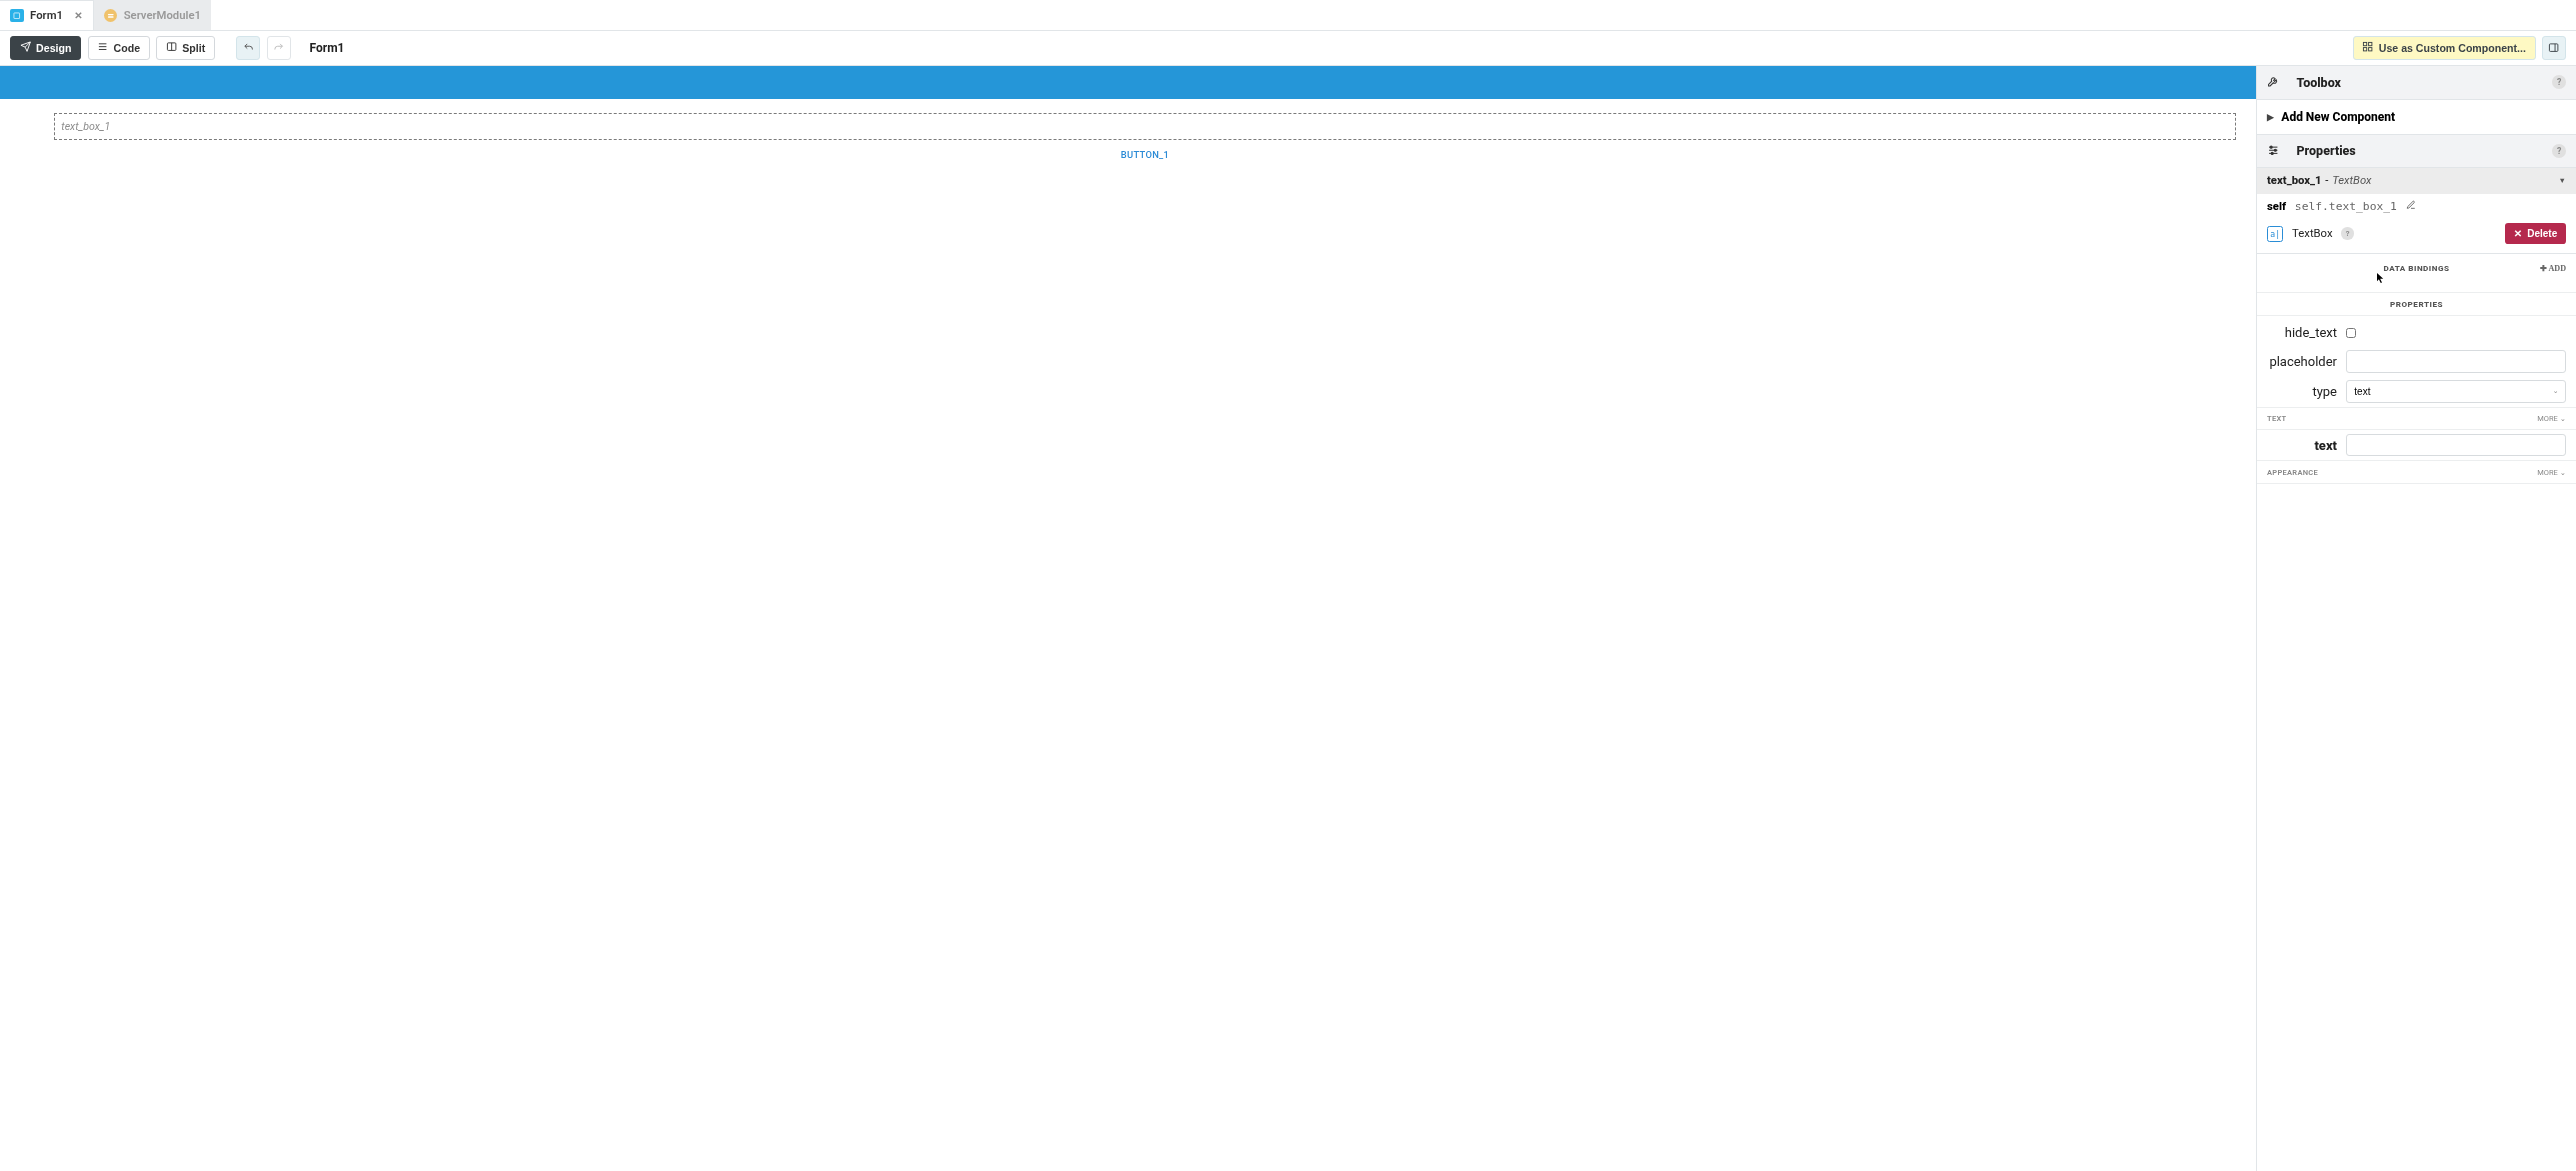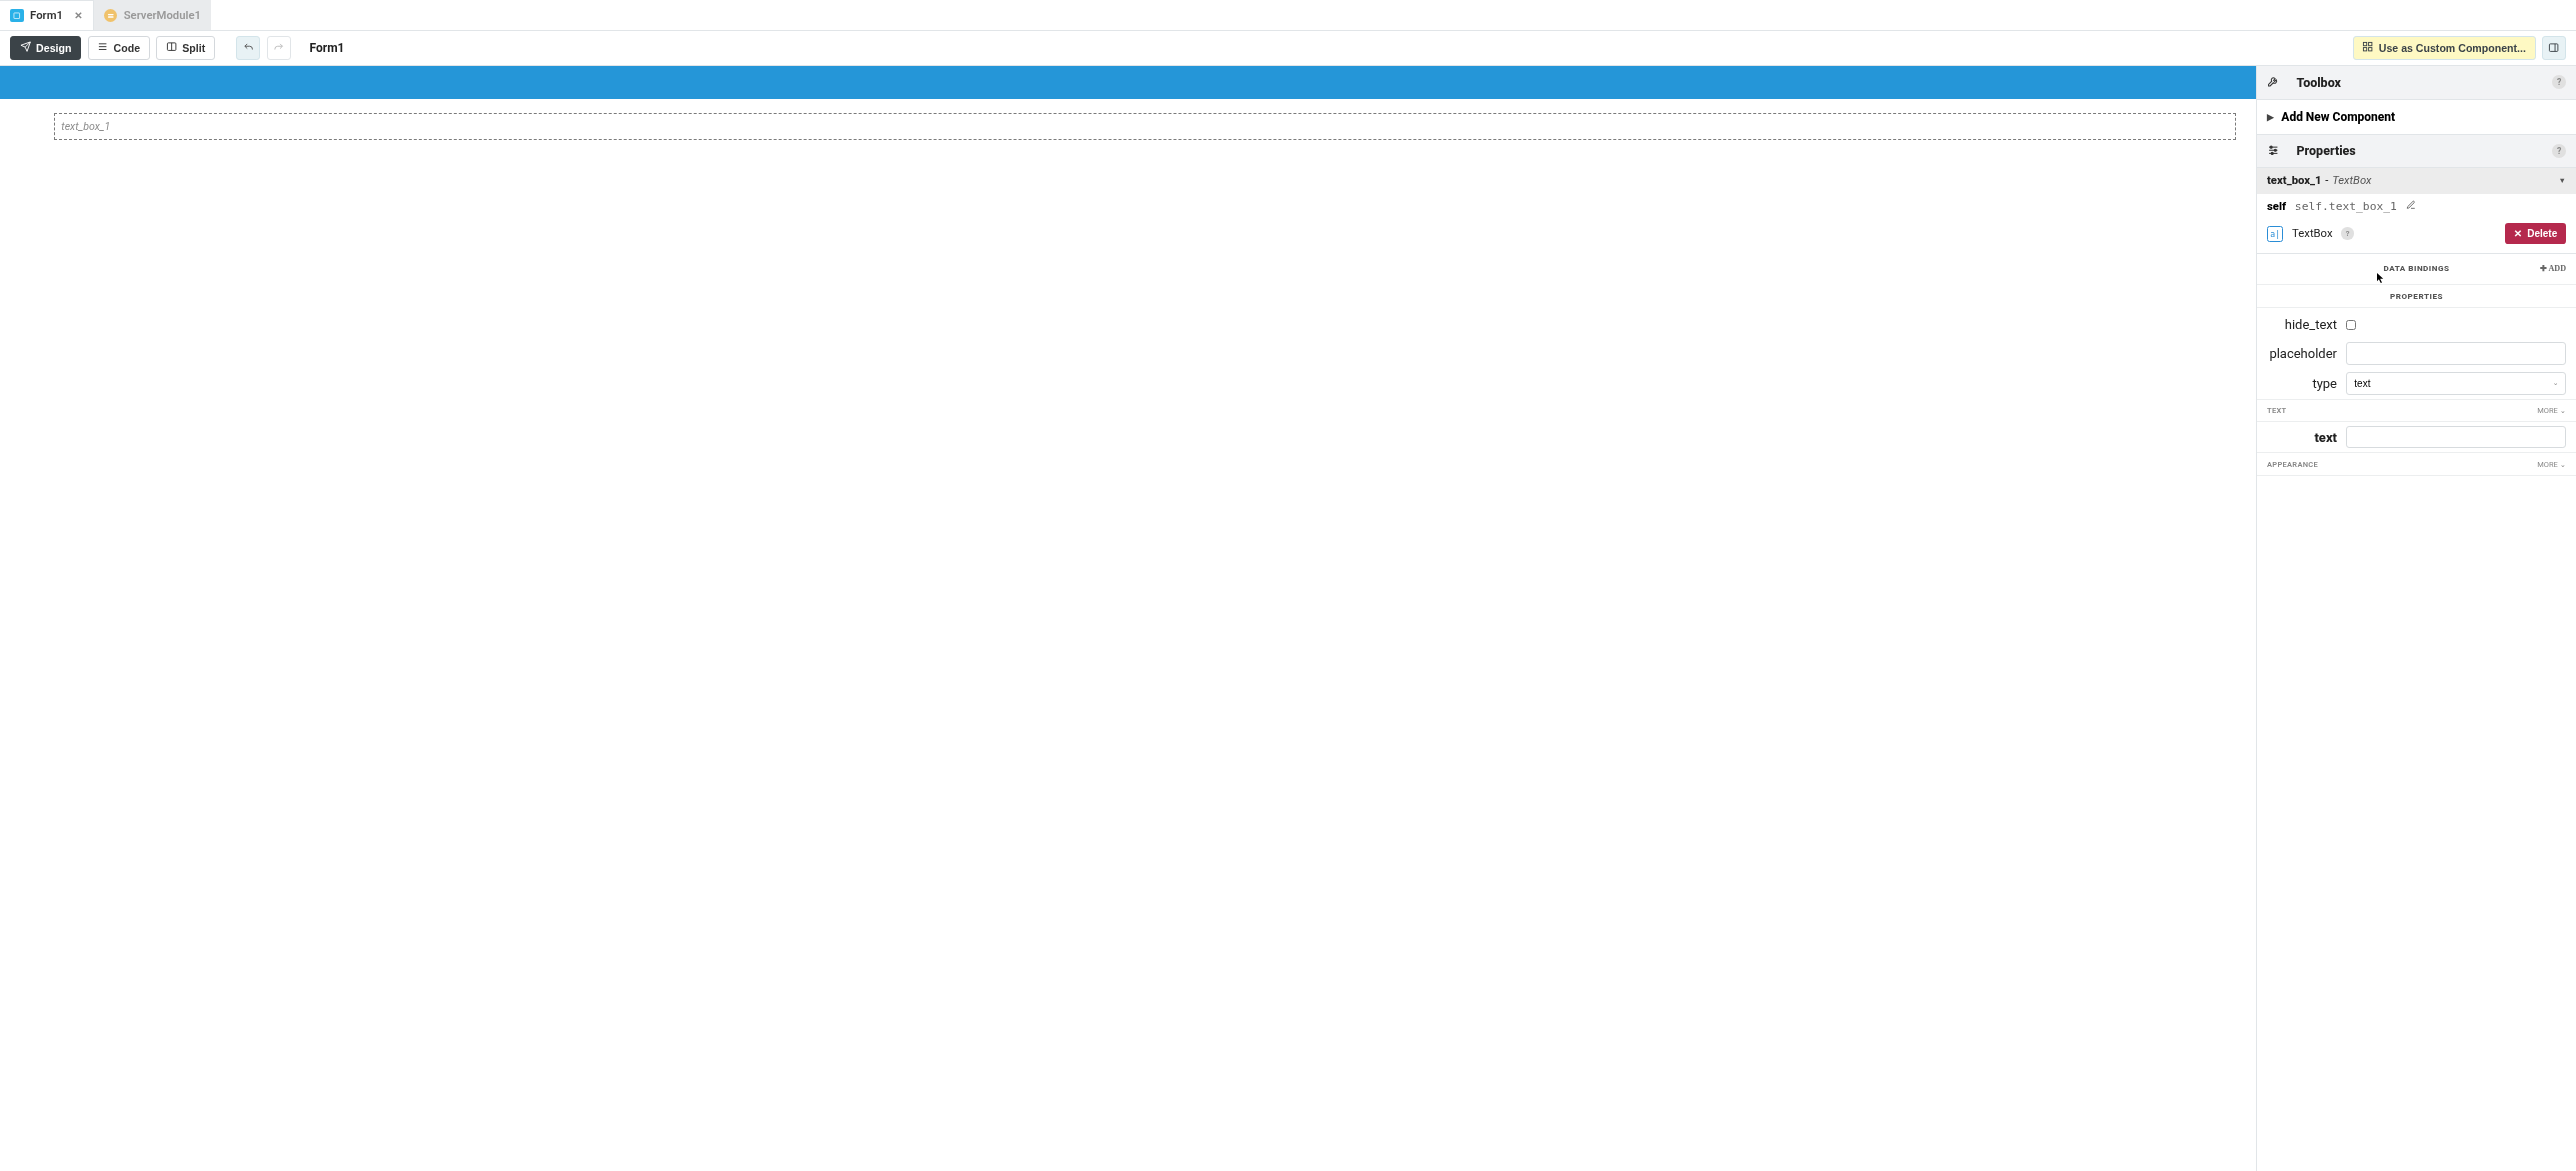--- a/index.html
+++ b/index.html
@@ -285,20 +285,21 @@
 <div class="main">
 
   <div class="canvas-wrap">
     <div class="blue-header"></div>
     <div class="canvas-row">
       <div class="gutter"></div>
       <div class="canvas-body">
         <div class="selected-box">
           <span class="placeholder-text">text_box_1</span>
         </div>
+        <div class="button-label">BUTTON_1</div>
       </div>
     </div>
   </div>
 
   <div class="side">
 
     <div class="panel-header">
       <span>
         <svg viewBox="0 0 24 24" fill="none" stroke="#333" stroke-width="2">
             <path d="M14.7 6.3a4 4 0 0 0-5.6 5.6L3 18v3h3l6.1-6.1a4 4 0 0 0 5.6-5.6l-3 3-2-2 3-3z"></path>
@@ -350,21 +351,21 @@
       <div class="type-row">
         <span class="type-icon-tile">a|</span>
         <span class="type-name">TextBox</span>
         <span class="help-circle" style="width:12.5px;height:12.5px;font-size:7.5px">?</span>
         <button class="delete-btn">
           <span>✕</span>
           <span>Delete</span>
         </button>
       </div>
 
-      <div class="section-heading-row" style="position:relative; padding-top:8.8px; padding-bottom:11px; justify-content:center;">
+      <div class="section-heading-row" style="position:relative; padding-top:8.8px; padding-bottom:19px; justify-content:center;">
         <span class="section-heading">DATA BINDINGS</span>
         <span class="add-link" style="position:absolute; right:10px;">
           ✚ <span>ADD</span>
         </span>
         <span class="cursor-arrow" style="left:120px; top:19px;">
           <svg viewBox="0 0 12 16">
               <path d="M0 0 L0 13 L3 10 L6 16 L8 15 L5 9 L10 9 Z" fill="#000"></path>
             </svg>
         </span>
       </div>

